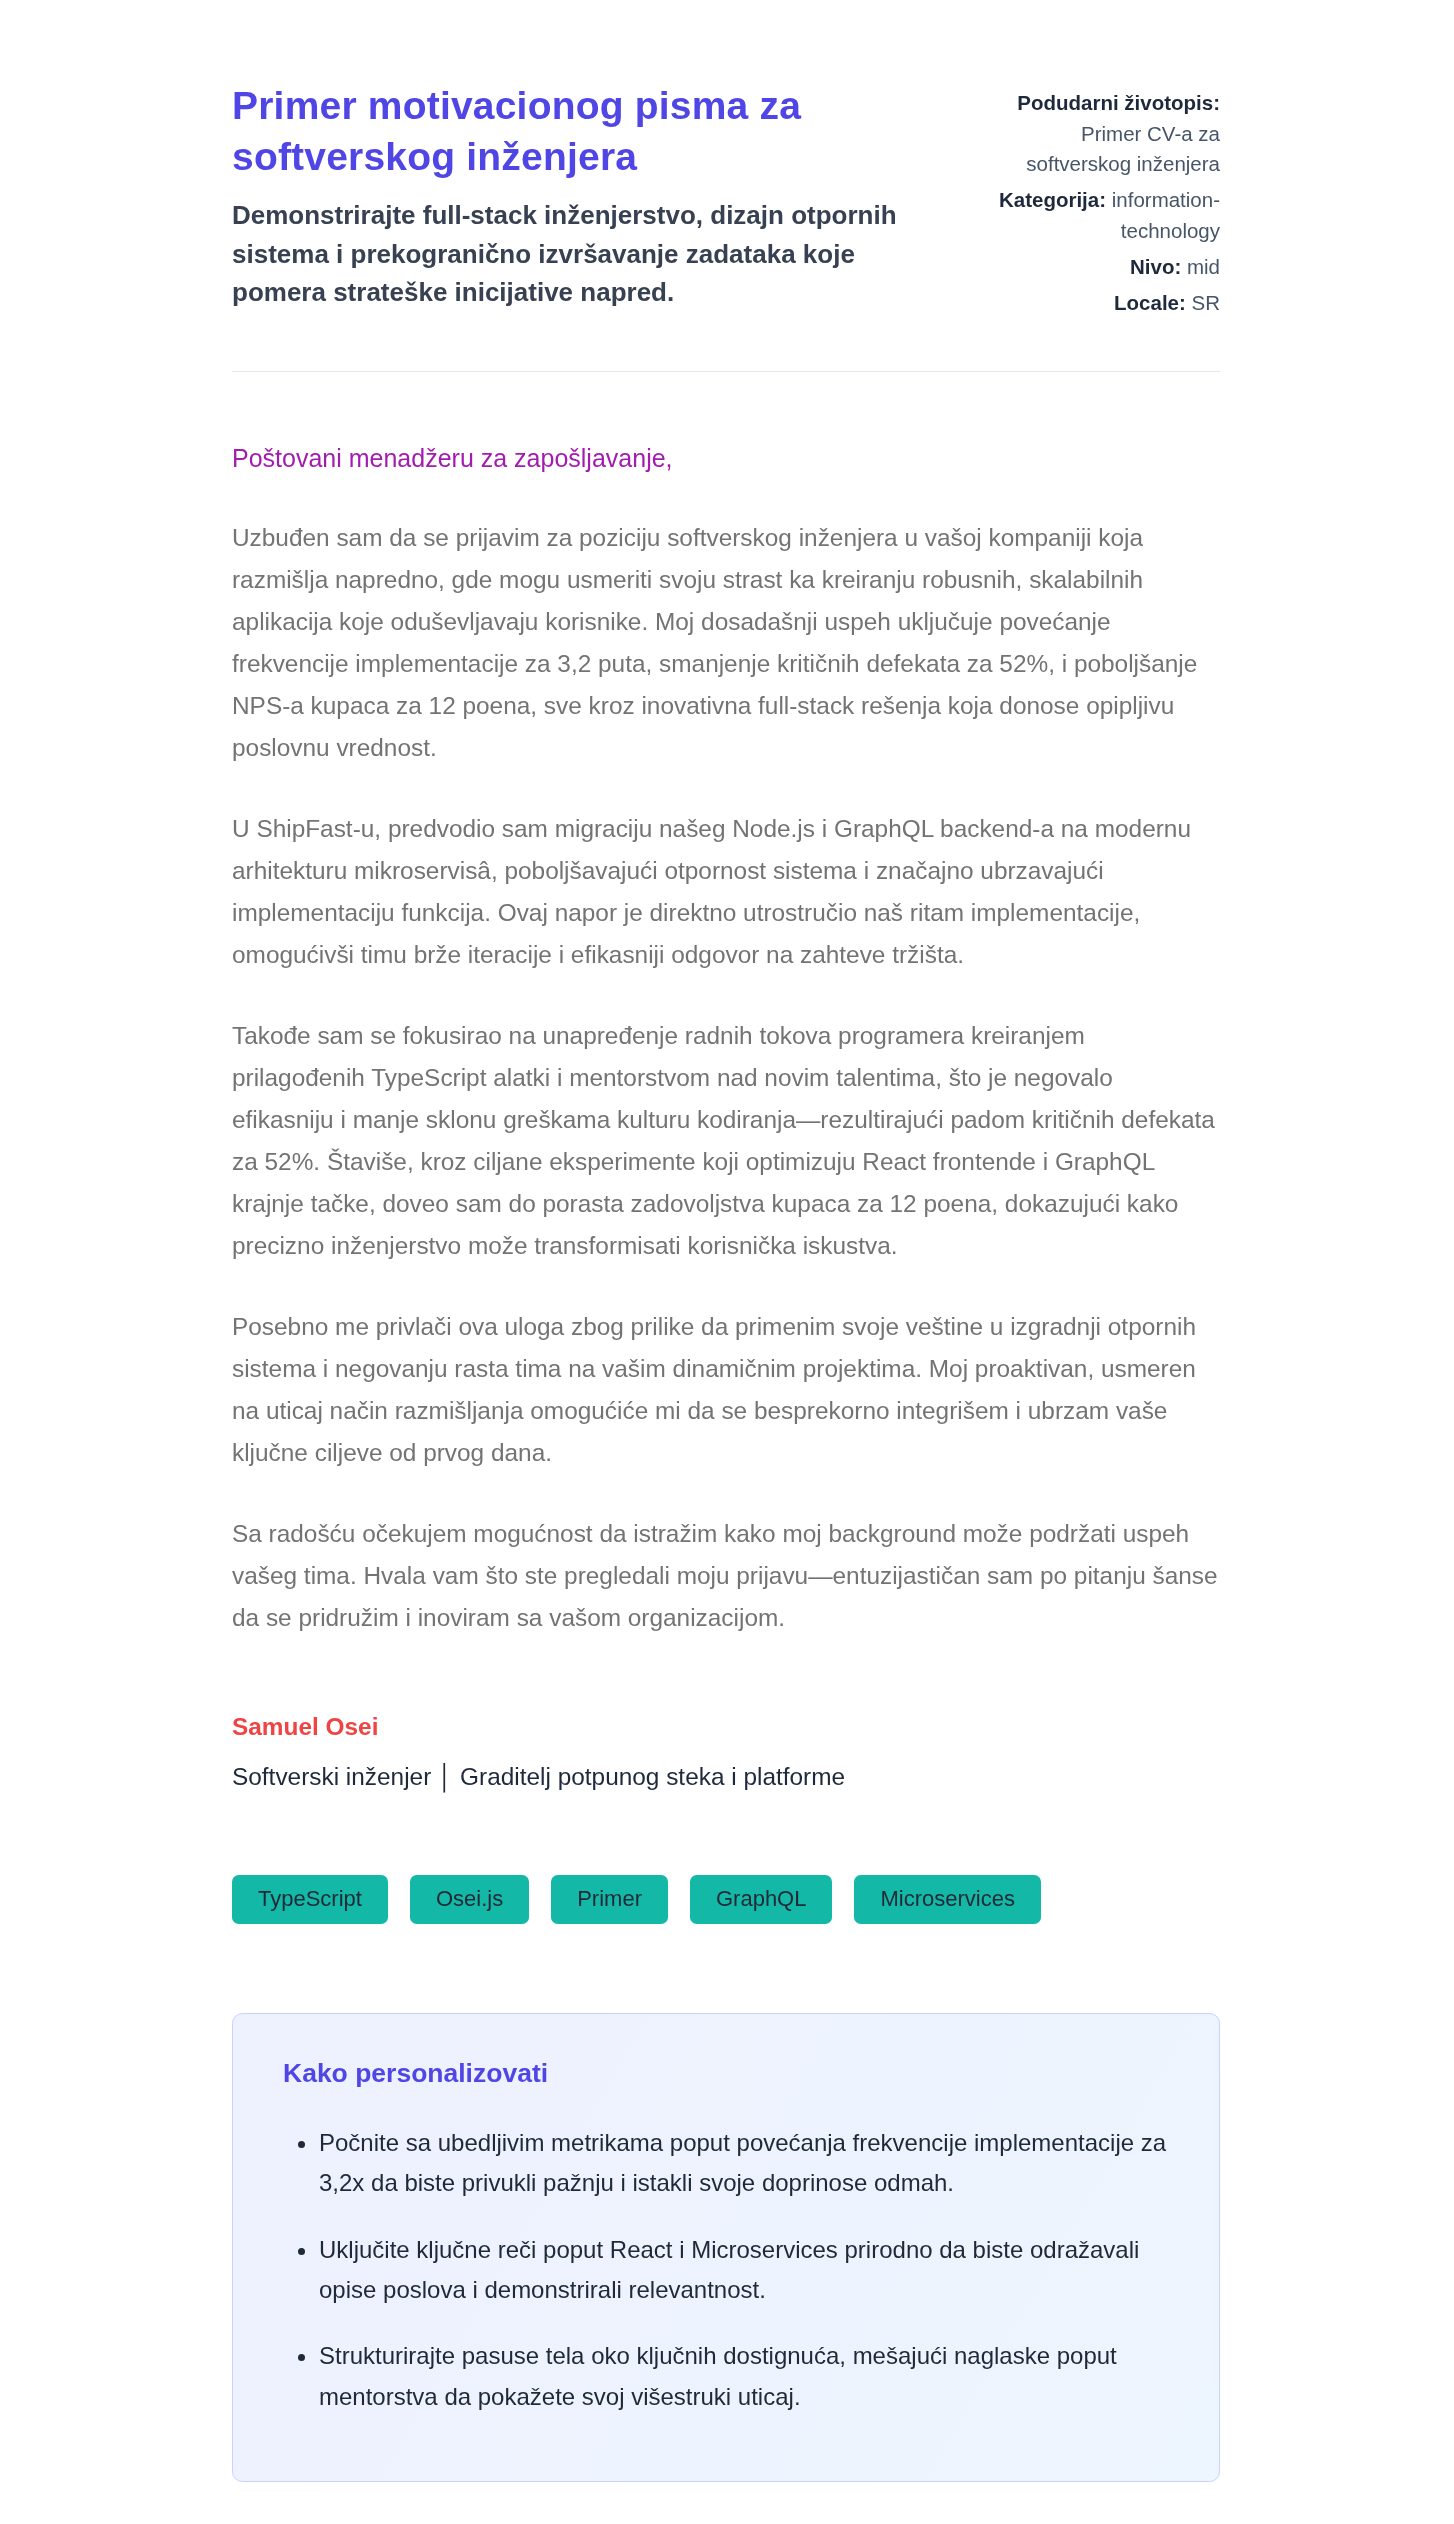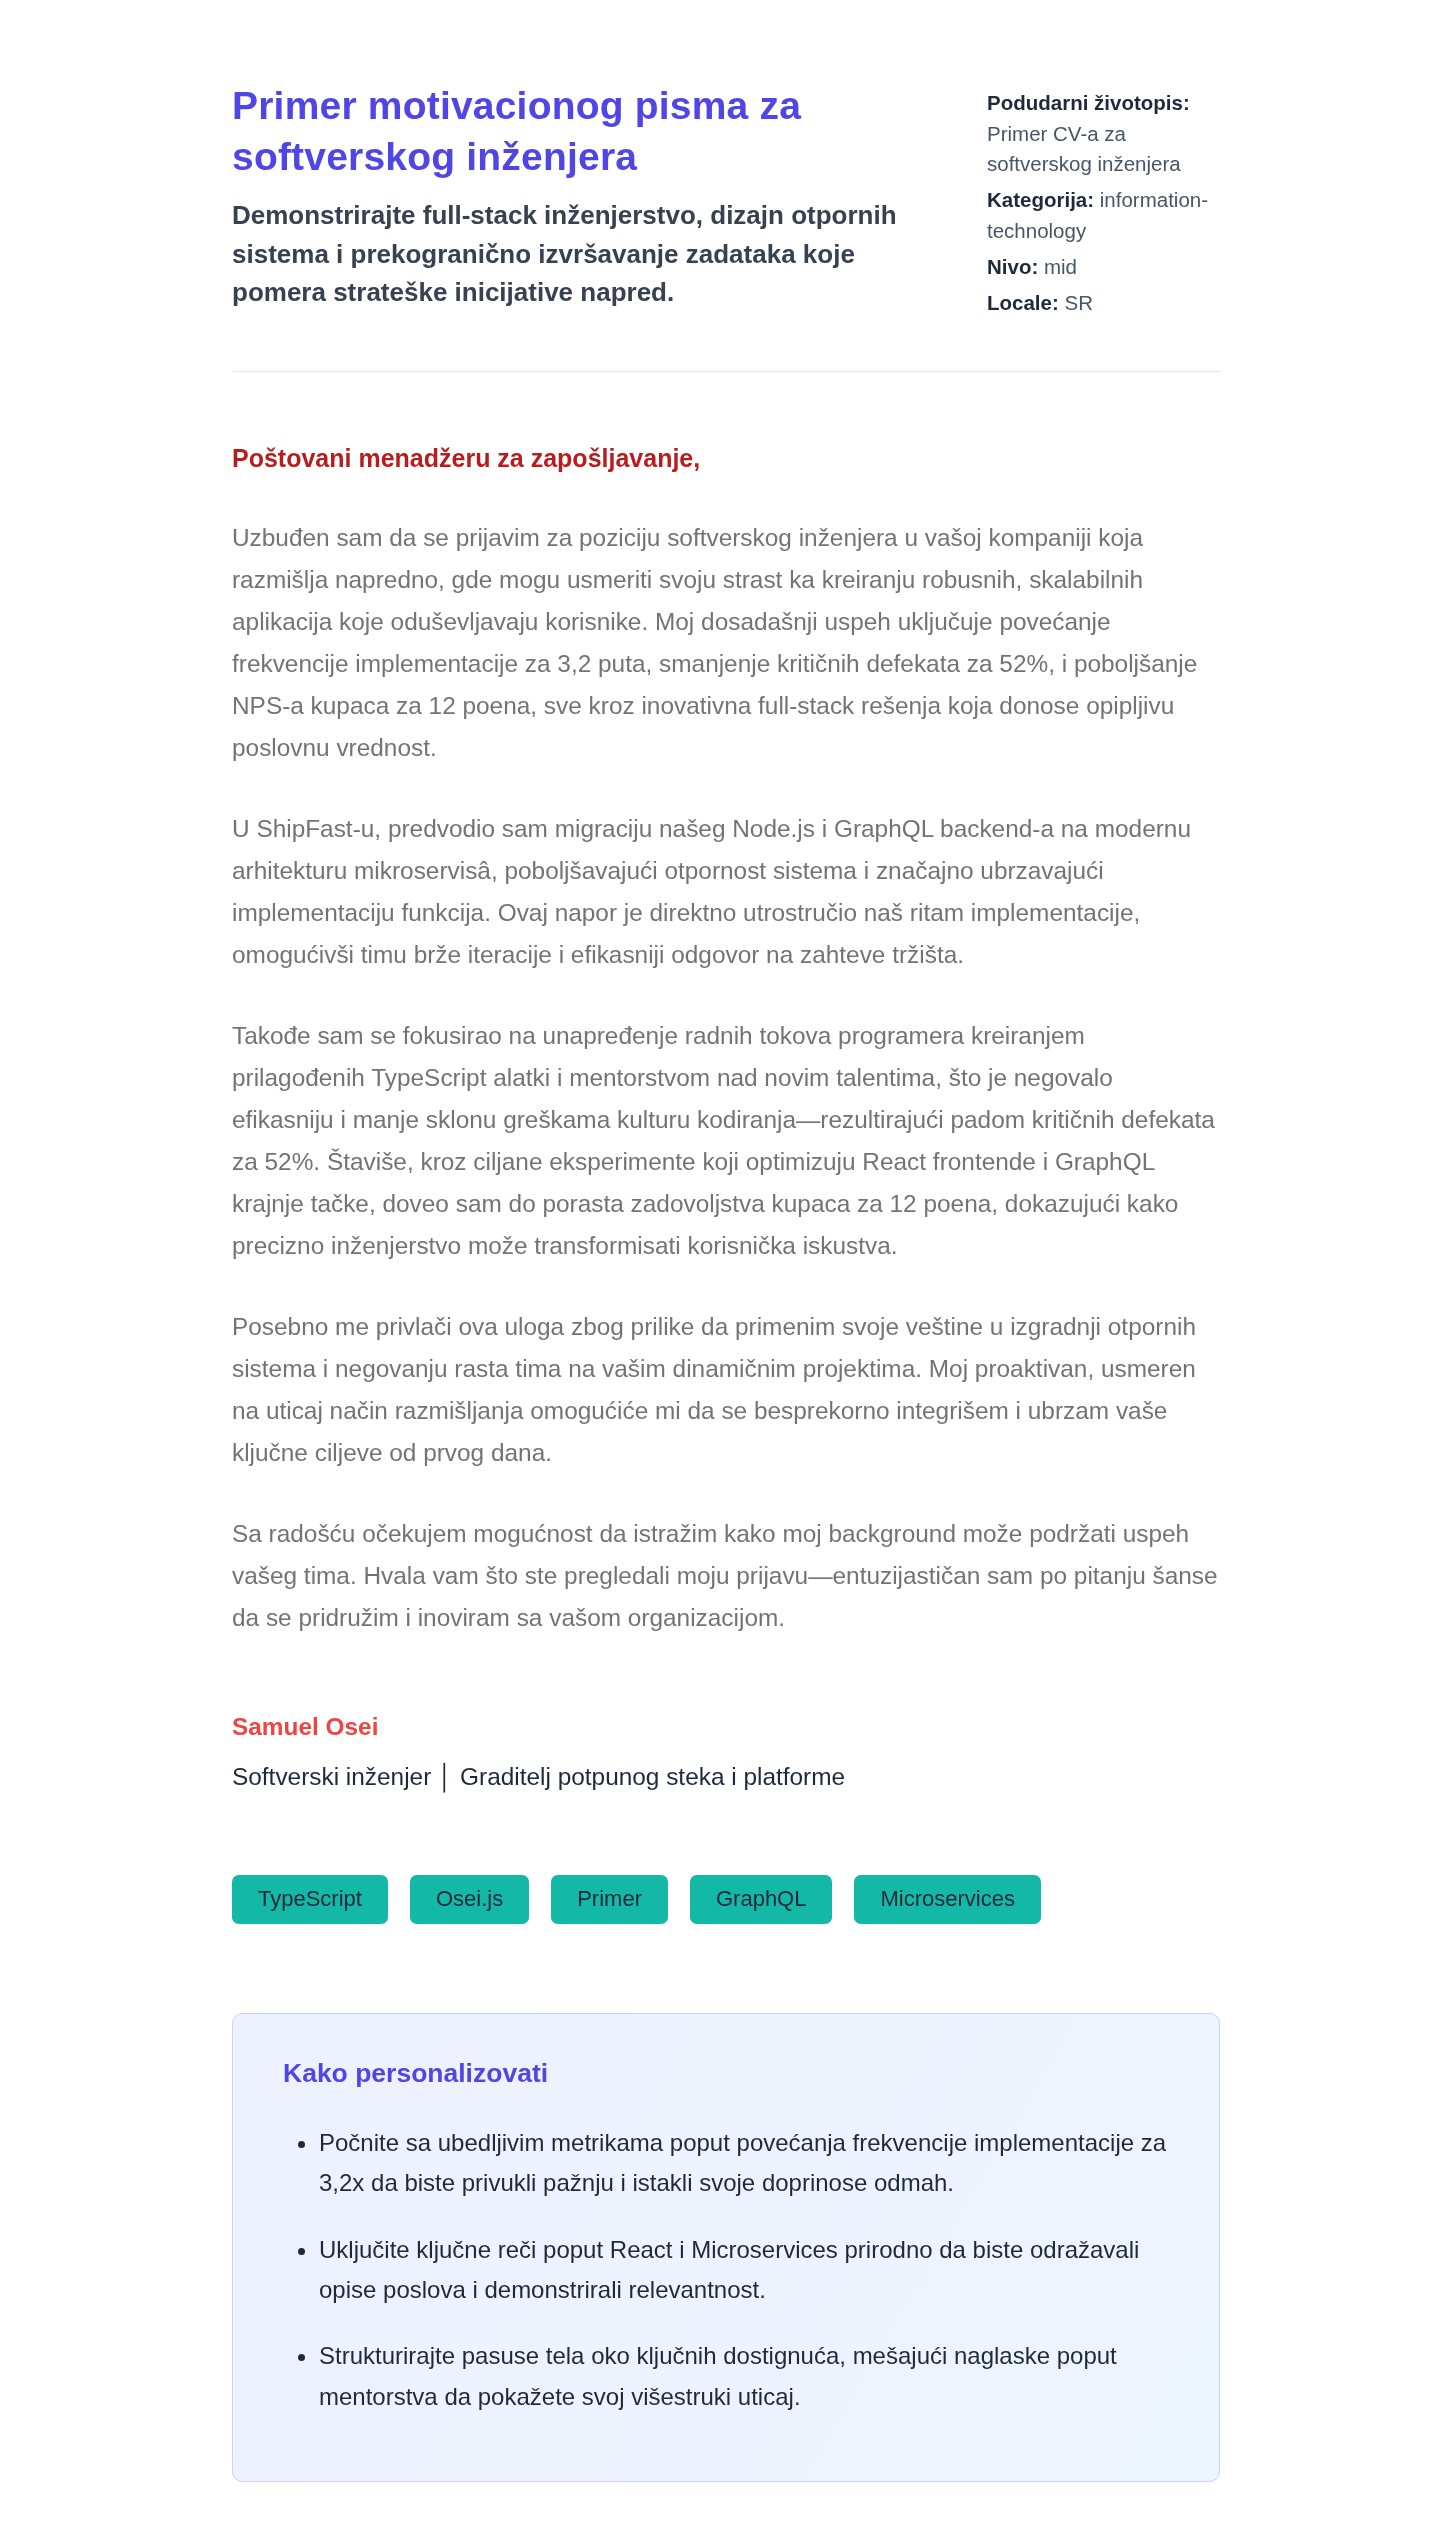--- a/index.html
+++ b/index.html
@@ -30,39 +30,40 @@
   }
   .page-subtitle {
     font-size: 26px;
     font-weight: 600;
     color: #374151;
     line-height: 1.48;
   }
   .meta-block {
     width: 233px;
     flex: 0 0 auto;
+    text-align: right;
     padding-top: 6.8px;
     font-size: 20.5px;
     line-height: 1.5;
     color: #475569;
   }
   .meta-row { margin-bottom: 5.1px; }
   .meta-label { font-weight: 700; color: #1e293b; }
   .divider {
     border: none;
     border-top: 0.9px solid #e2e8f0;
     margin-top: 48px;
   }
 
   
   .letter { margin-top: 72px; }
   .greeting {
     font-size: 25px;
-    font-weight: 700;
-    color: #b91c1c;
+    font-weight: 400;
+    color: #a21caf;
     margin-bottom: 44px;
   }
   .paragraph {
     font-size: 24.4px;
     line-height: 1.72;
     color: #737373;
     margin-bottom: 39px;
     max-width: 1216px;
   }
   .signature { margin-top: 74px; }

